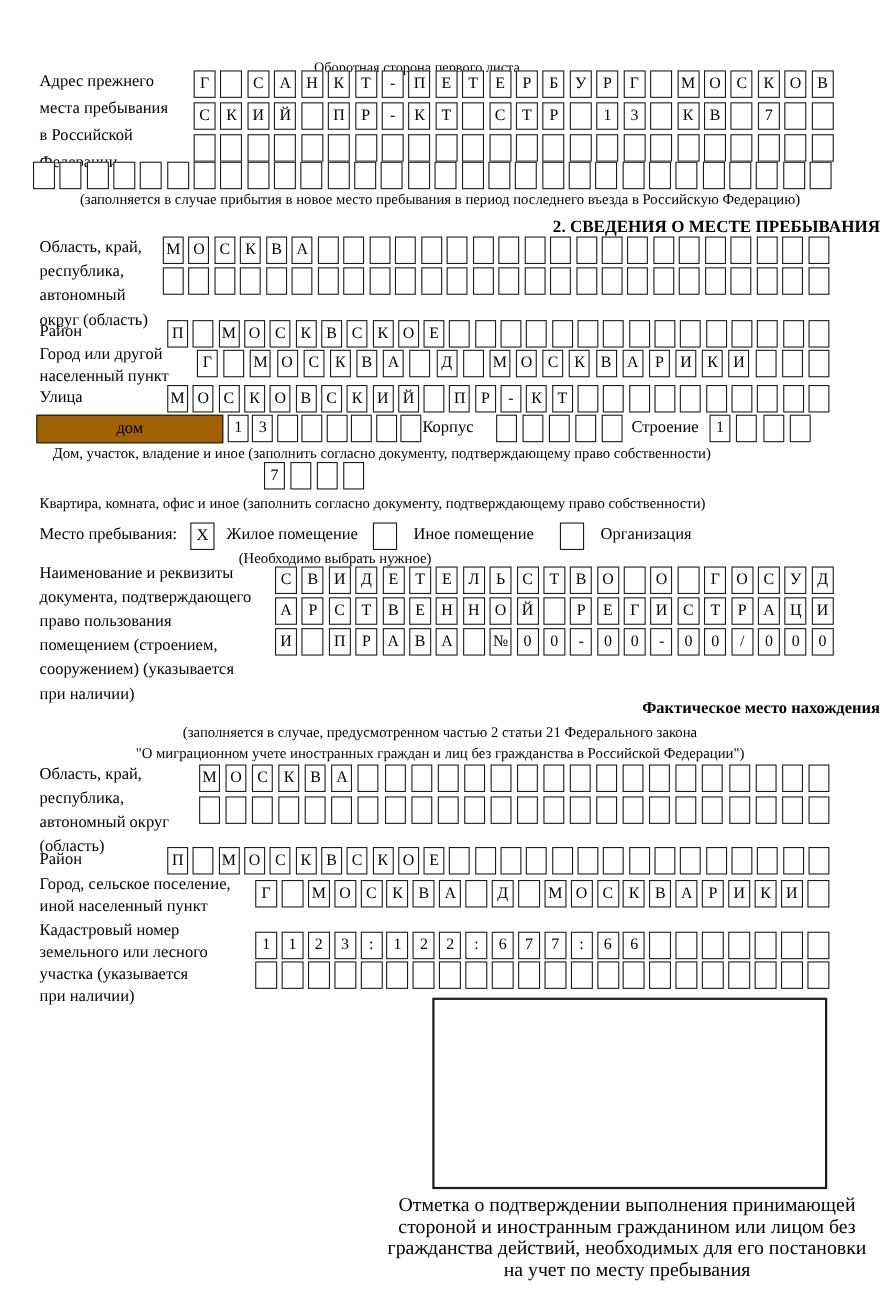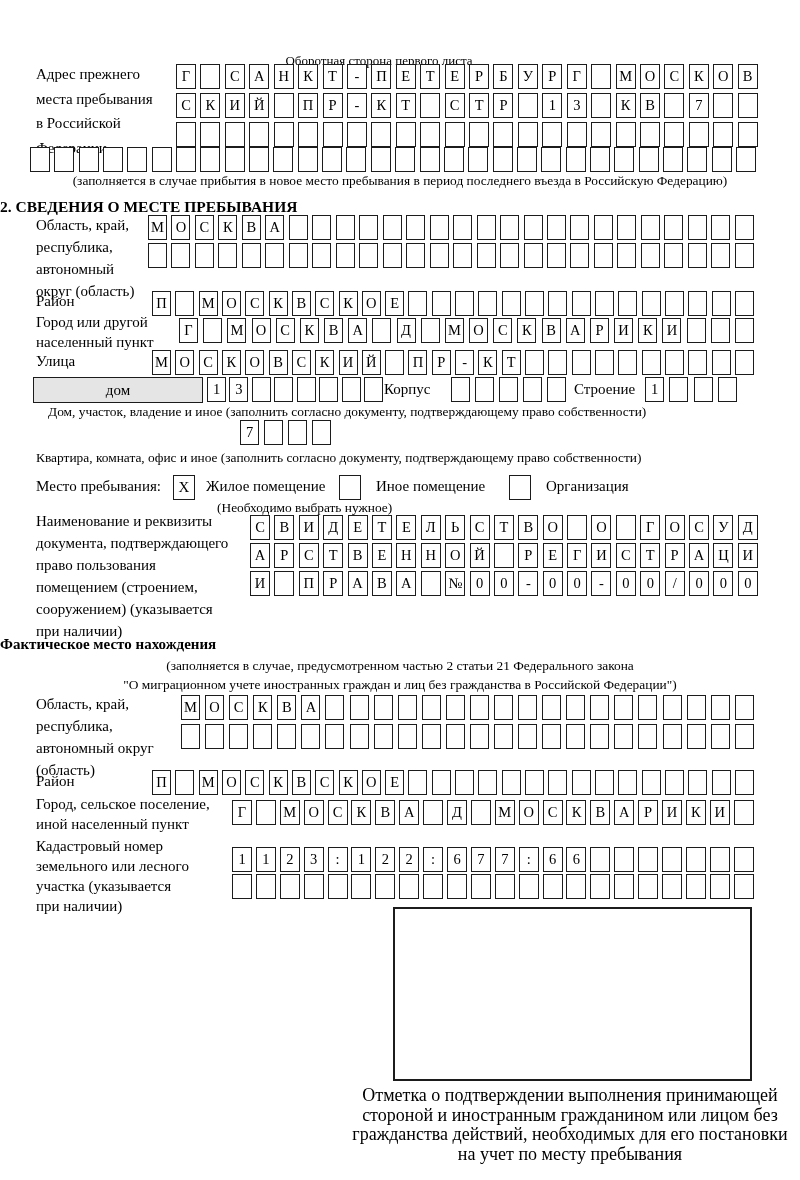--- a/index.html
+++ b/index.html
@@ -16,24 +16,24 @@
   .lh22 span{line-height:22px;}
   .lh20 span{line-height:20px;}
   .cellrow{position:absolute;display:flex;justify-content:space-between;height:25px;}
   .cell{
     flex:0 0 auto;width:20px;height:25px;box-sizing:border-box;
     border:1.6px solid #1c1c1c;display:flex;align-items:center;justify-content:center;
     font-size:14.5px;background:#fff;
   }
   .narrow .cell{width:19px;}
   .cnote{position:absolute;left:0;width:800px;text-align:center;font-size:13.4px;}
-  .heading{position:absolute;left:0;width:800px;text-align:left;font-weight:bold;font-size:15.5px;}
+  .heading{position:absolute;left:0;width:800px;text-align:right;font-weight:bold;font-size:15.5px;}
   .lblbox{
     position:absolute;box-sizing:border-box;border:1.6px solid #1c1c1c;height:26px;
-    display:flex;align-items:center;justify-content:center;font-size:15px;background:#e5e5e5;
+    display:flex;align-items:center;justify-content:center;font-size:15px;background:#a16207;
   }
   .cb{
     position:absolute;width:22px;height:25px;box-sizing:border-box;border:1.6px solid #1c1c1c;
     display:flex;align-items:center;justify-content:center;font-size:15px;background:#fff;
   }
   .smallnote{position:absolute;font-size:13.4px;white-space:nowrap;}
   .bigbox{position:absolute;box-sizing:border-box;border:2px solid #1c1c1c;background:#fff;}
   .caption{position:absolute;text-align:center;font-size:18px;}
   .caption span{display:block;line-height:19.5px;}
   .toptitle{position:absolute;left:0;top:24px;width:758px;text-align:center;font-size:13px;margin-top:29px;}

